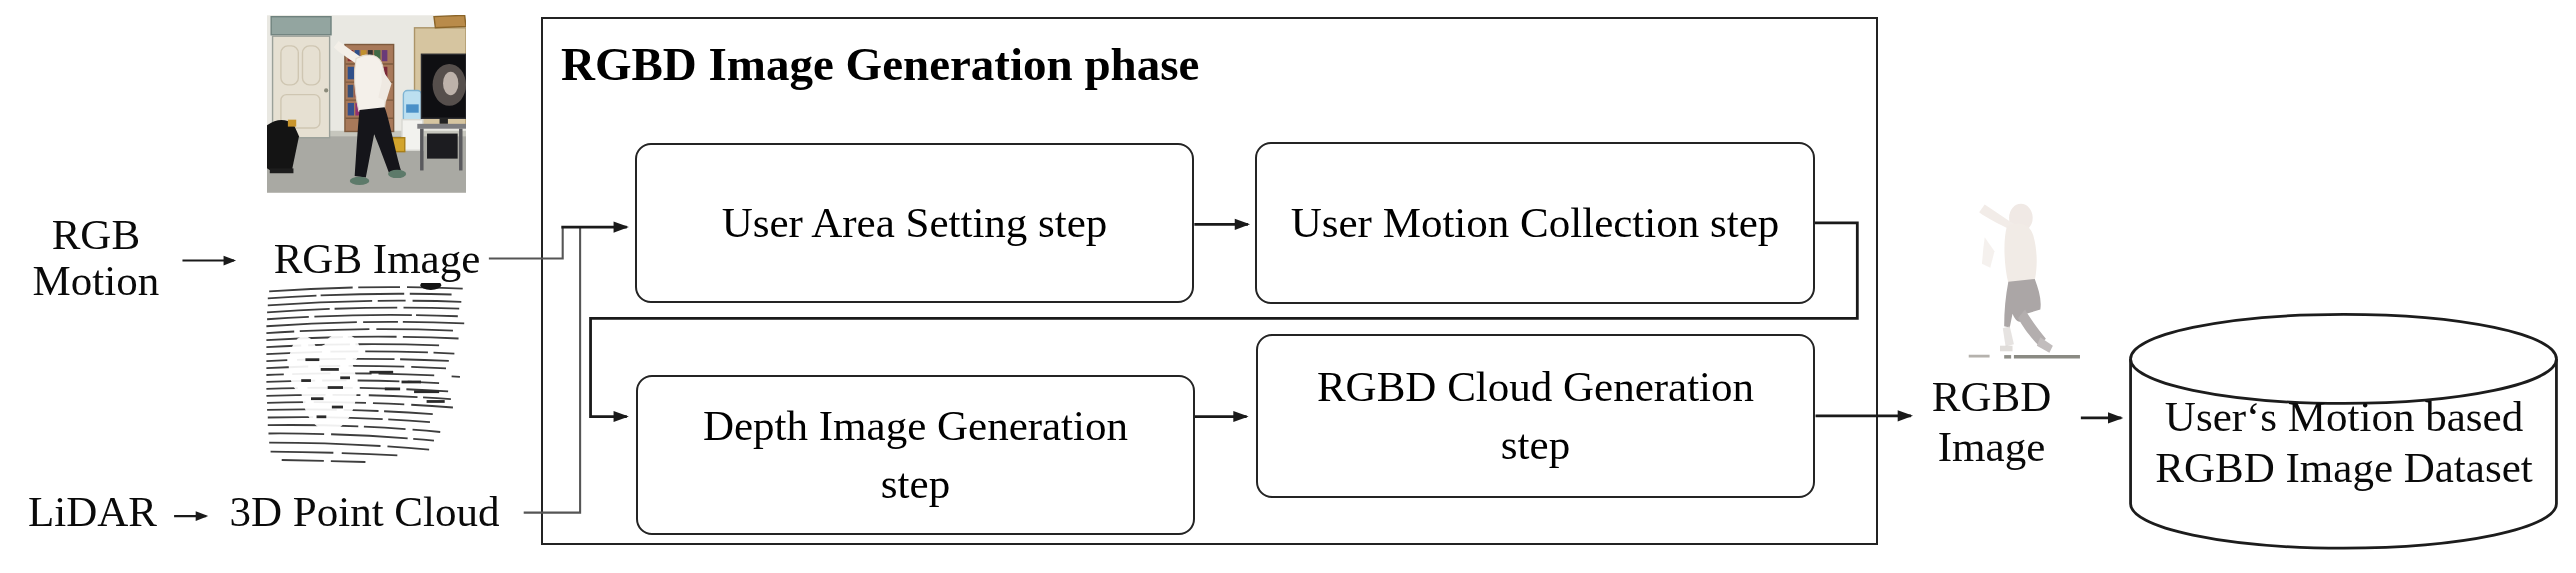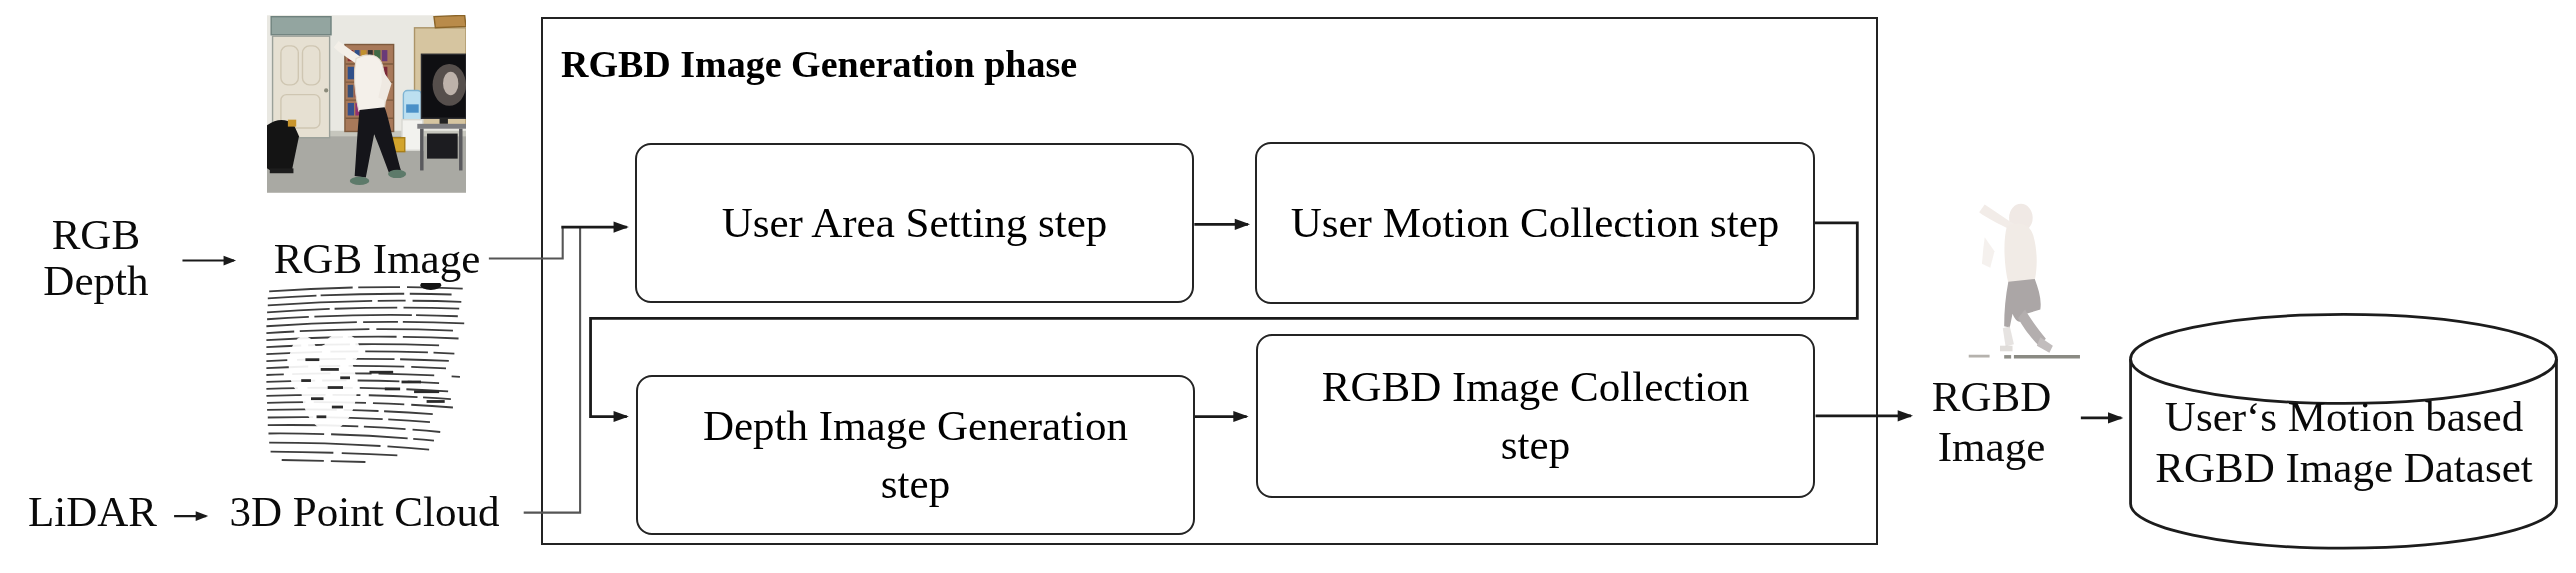--- a/index.html
+++ b/index.html
@@ -26,21 +26,21 @@
     position:absolute;
     left:541px;top:17.4px;width:1337px;height:528px;
     border:2.8px solid #232323;
     box-sizing:border-box;
     background:transparent;
     z-index:1;
   }
   #phase-title{
     position:absolute;
     left:561px;top:39px;
-    font-size:38px;
+    font-size:47px;
     font-weight:bold;
     line-height:50px;
     z-index:4;
     white-space:nowrap;
     text-align:center;
   }
   .stepbox{
     position:absolute;
     box-sizing:border-box;
     border:2.8px solid #242424;
@@ -178,21 +178,21 @@
         <path d="M196 142 h28"></path>
         <path d="M214 156 h36"></path>
       <path d="M232 170 h26"></path>
         <path d="M172 152 h22"></path>
     </g>
     <ellipse cx="238" cy="3" rx="15" ry="7" fill="#141414"></ellipse>
   </svg>
 
   <div class="lbl" style="left:10.4px;top:212px;width:171px;">
     <div>RGB</div>
-    <div>Depth</div>
+    <div>Motion</div>
   </div>
 
   <div class="lbl" style="left:7px;top:490px;width:171px;line-height:43px;">LiDAR</div>
 
   <div class="lbl" style="left:255px;top:237px;width:244px;line-height:43px;">RGB Image</div>
 
   <div class="lbl" style="left:225px;top:490px;width:279px;line-height:43px;">3D Point Cloud</div>
 
   <div id="outer-box"></div>
   <div id="phase-title">RGBD Image Generation phase</div>
@@ -201,21 +201,21 @@
     <span>User Area Setting step</span>
   </div>
   <div class="stepbox" id="step-user-motion">
     <span>User Motion Collection step</span>
   </div>
   <div class="stepbox" id="step-depth-gen">
     <span>Depth Image Generation</span>
     <span>step</span>
   </div>
   <div class="stepbox" id="step-rgbd-gen">
-    <span>RGBD Image Collection</span>
+    <span>RGBD Cloud Generation</span>
     <span>step</span>
   </div>
 
   <svg id="connector-layer" width="2576" height="574" viewBox="0 0 3699 824">
     <defs>
       <marker id="ah" markerUnits="userSpaceOnUse" markerWidth="24" markerHeight="18" refX="20" refY="9" orient="auto">
         <path d="M1 1 L23 9 L1 17 Z" fill="#1a1a1a"></path>
       </marker>
       <marker id="ahs" markerUnits="userSpaceOnUse" markerWidth="20" markerHeight="16" refX="16" refY="8" orient="auto">
         <path d="M1 1 L19 8 L1 15 Z" fill="#1a1a1a"></path>

